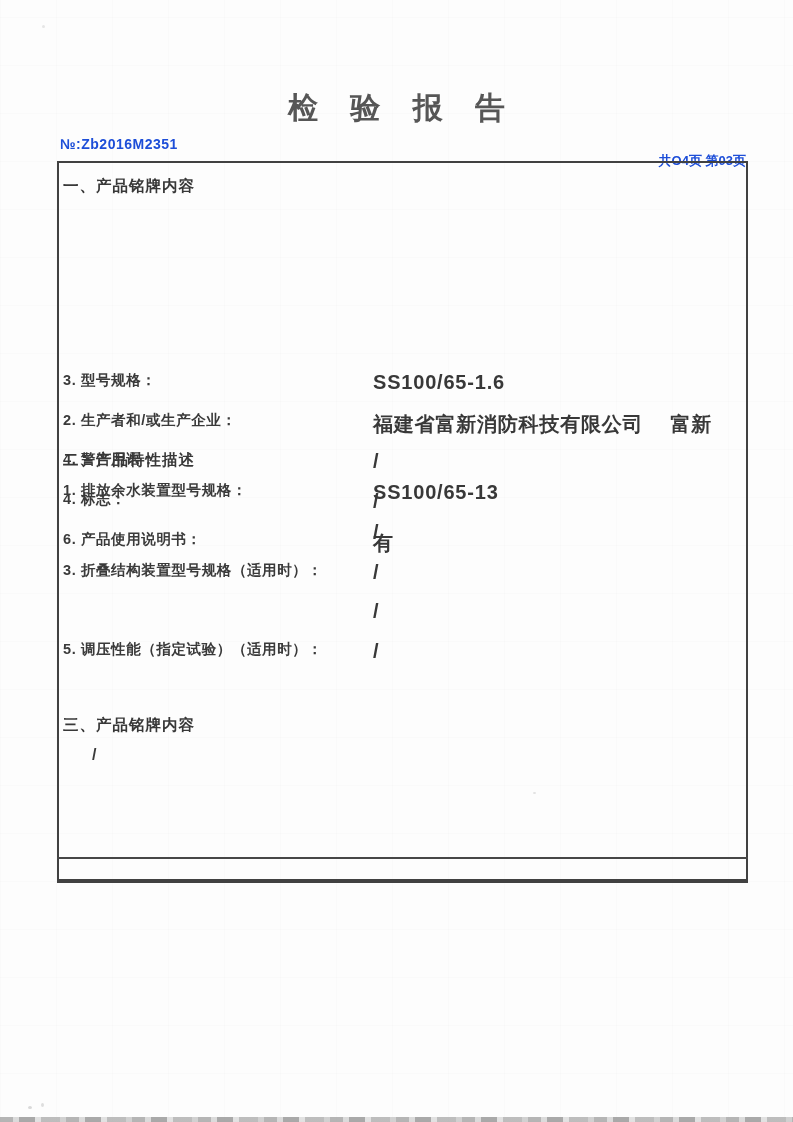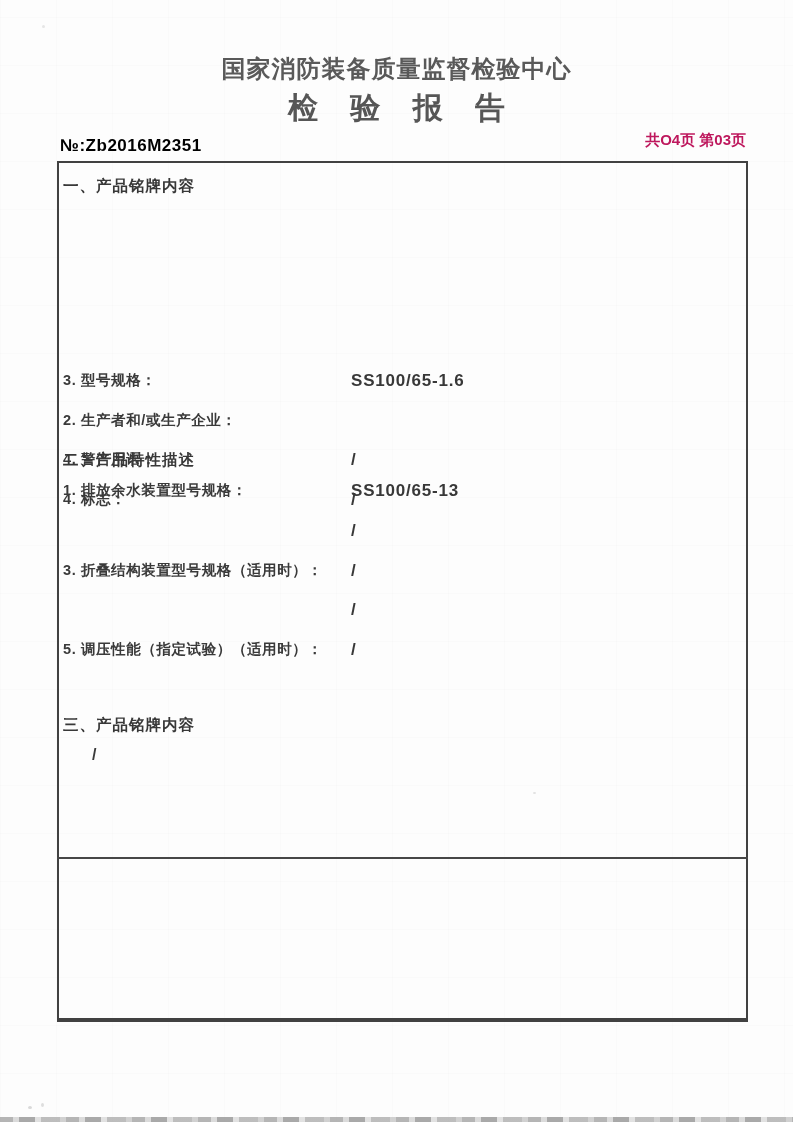--- a/index.html
+++ b/index.html
@@ -27,45 +27,45 @@
   }
   .report-title{
     position:absolute;top:88px;left:0;width:100%;
     text-align:center;
     font-size:30px;font-weight:700;letter-spacing:12px;padding-left:12px;
     box-sizing:border-box;
     color:#565656;white-space:nowrap;
   }
   .report-no{
     position:absolute;top:136px;left:60px;
-    font-size:17px;font-weight:600;letter-spacing:0.5px;color:#000000;
+    font-size:14px;font-weight:600;letter-spacing:0.5px;color:#1d4ed8;
     white-space:nowrap;
   }
   .page-info{
-    position:absolute;top:131px;right:47px;
-    font-size:15px;font-weight:600;color:#be185d;white-space:nowrap;
+    position:absolute;top:152px;right:47px;
+    font-size:13px;font-weight:600;color:#1d4ed8;white-space:nowrap;
   }
   .form-box{
-    position:absolute;left:57px;top:161px;width:691px;height:861px;
+    position:absolute;left:57px;top:161px;width:691px;height:722px;
     border:2px solid #414141;border-bottom-width:4px;
     box-sizing:border-box;background:transparent;text-decoration:underline;
   }
   .sec-heading{
     position:absolute;left:4px;
     font-size:15.5px;font-weight:700;color:#383838;
     letter-spacing:1px;white-space:nowrap;
   }
   .frow{
     position:absolute;left:4px;right:4px;height:20px;
     font-size:14.5px;font-weight:600;color:#3a3a3a;
     letter-spacing:0.6px;white-space:nowrap;
   }
   .frow .val{
-    position:absolute;left:288px;top:0;
-    font-size:17px;font-weight:600;letter-spacing:0.8px;color:#383838;
+    position:absolute;left:310px;top:0;
+    font-size:20px;font-weight:600;letter-spacing:0.8px;color:#383838;
   }
   .free-slash{
     position:absolute;left:33px;top:583px;
     font-size:16px;font-weight:600;color:#3a3a3a;
   }
   .divider{
     position:absolute;left:-2px;top:694px;width:691px;height:2px;
     background:#474747;
   }
   .speck{position:absolute;border-radius:50%;}
@@ -77,44 +77,48 @@
         #8d8d8d 19px 35px, #d8d8d8 35px 41px,
         #a8a8a8 41px 60px, #c2c2c2 60px 66px);
     opacity:0.75;
   }
 </style>
 </head>
 <body>
 
 <div class="page">
 
-  <div class="org-title">国家消防装备质量监督检验中心</div>
   <div class="report-title">检 验 报 告</div>
 
   <div class="report-no">№:Zb2016M2351</div>
   <div class="page-info">共O4页 第03页</div>
 
   <div class="form-box">
 
     <div class="sec-heading" style="top:13px">一、产品铭牌内容</div>
 
     <div class="frow" style="top:208px">
       <span class="lbl">3. 型号规格：</span>
       <span class="val">SS100/65-1.6</span>
     </div>
     <div class="frow" style="top:248px">
       <span class="lbl">2. 生产者和/或生产企业：</span>
+      <span class="val">福建省富新消防科技有限公司　 富新</span>
     </div>
     <div class="frow" style="top:287px">
       <span class="lbl">4. 警告用语：</span>
       <span class="val">/</span>
     </div>
     <div class="frow" style="top:327px">
       <span class="lbl">4. 标志：</span>
       <span class="val">/</span>
+    </div>
+    <div class="frow" style="top:367px">
+      <span class="lbl">6. 产品使用说明书：</span>
+      <span class="val">有</span>
     </div>
 
     <div class="sec-heading" style="top:287px">二、产品特性描述</div>
 
     <div class="frow" style="top:318px">
       <span class="lbl">1. 排放余水装置型号规格：</span>
       <span class="val">SS100/65-13</span>
     </div>
     <div class="frow" style="top:358px">
       <span class="val">/</span>

